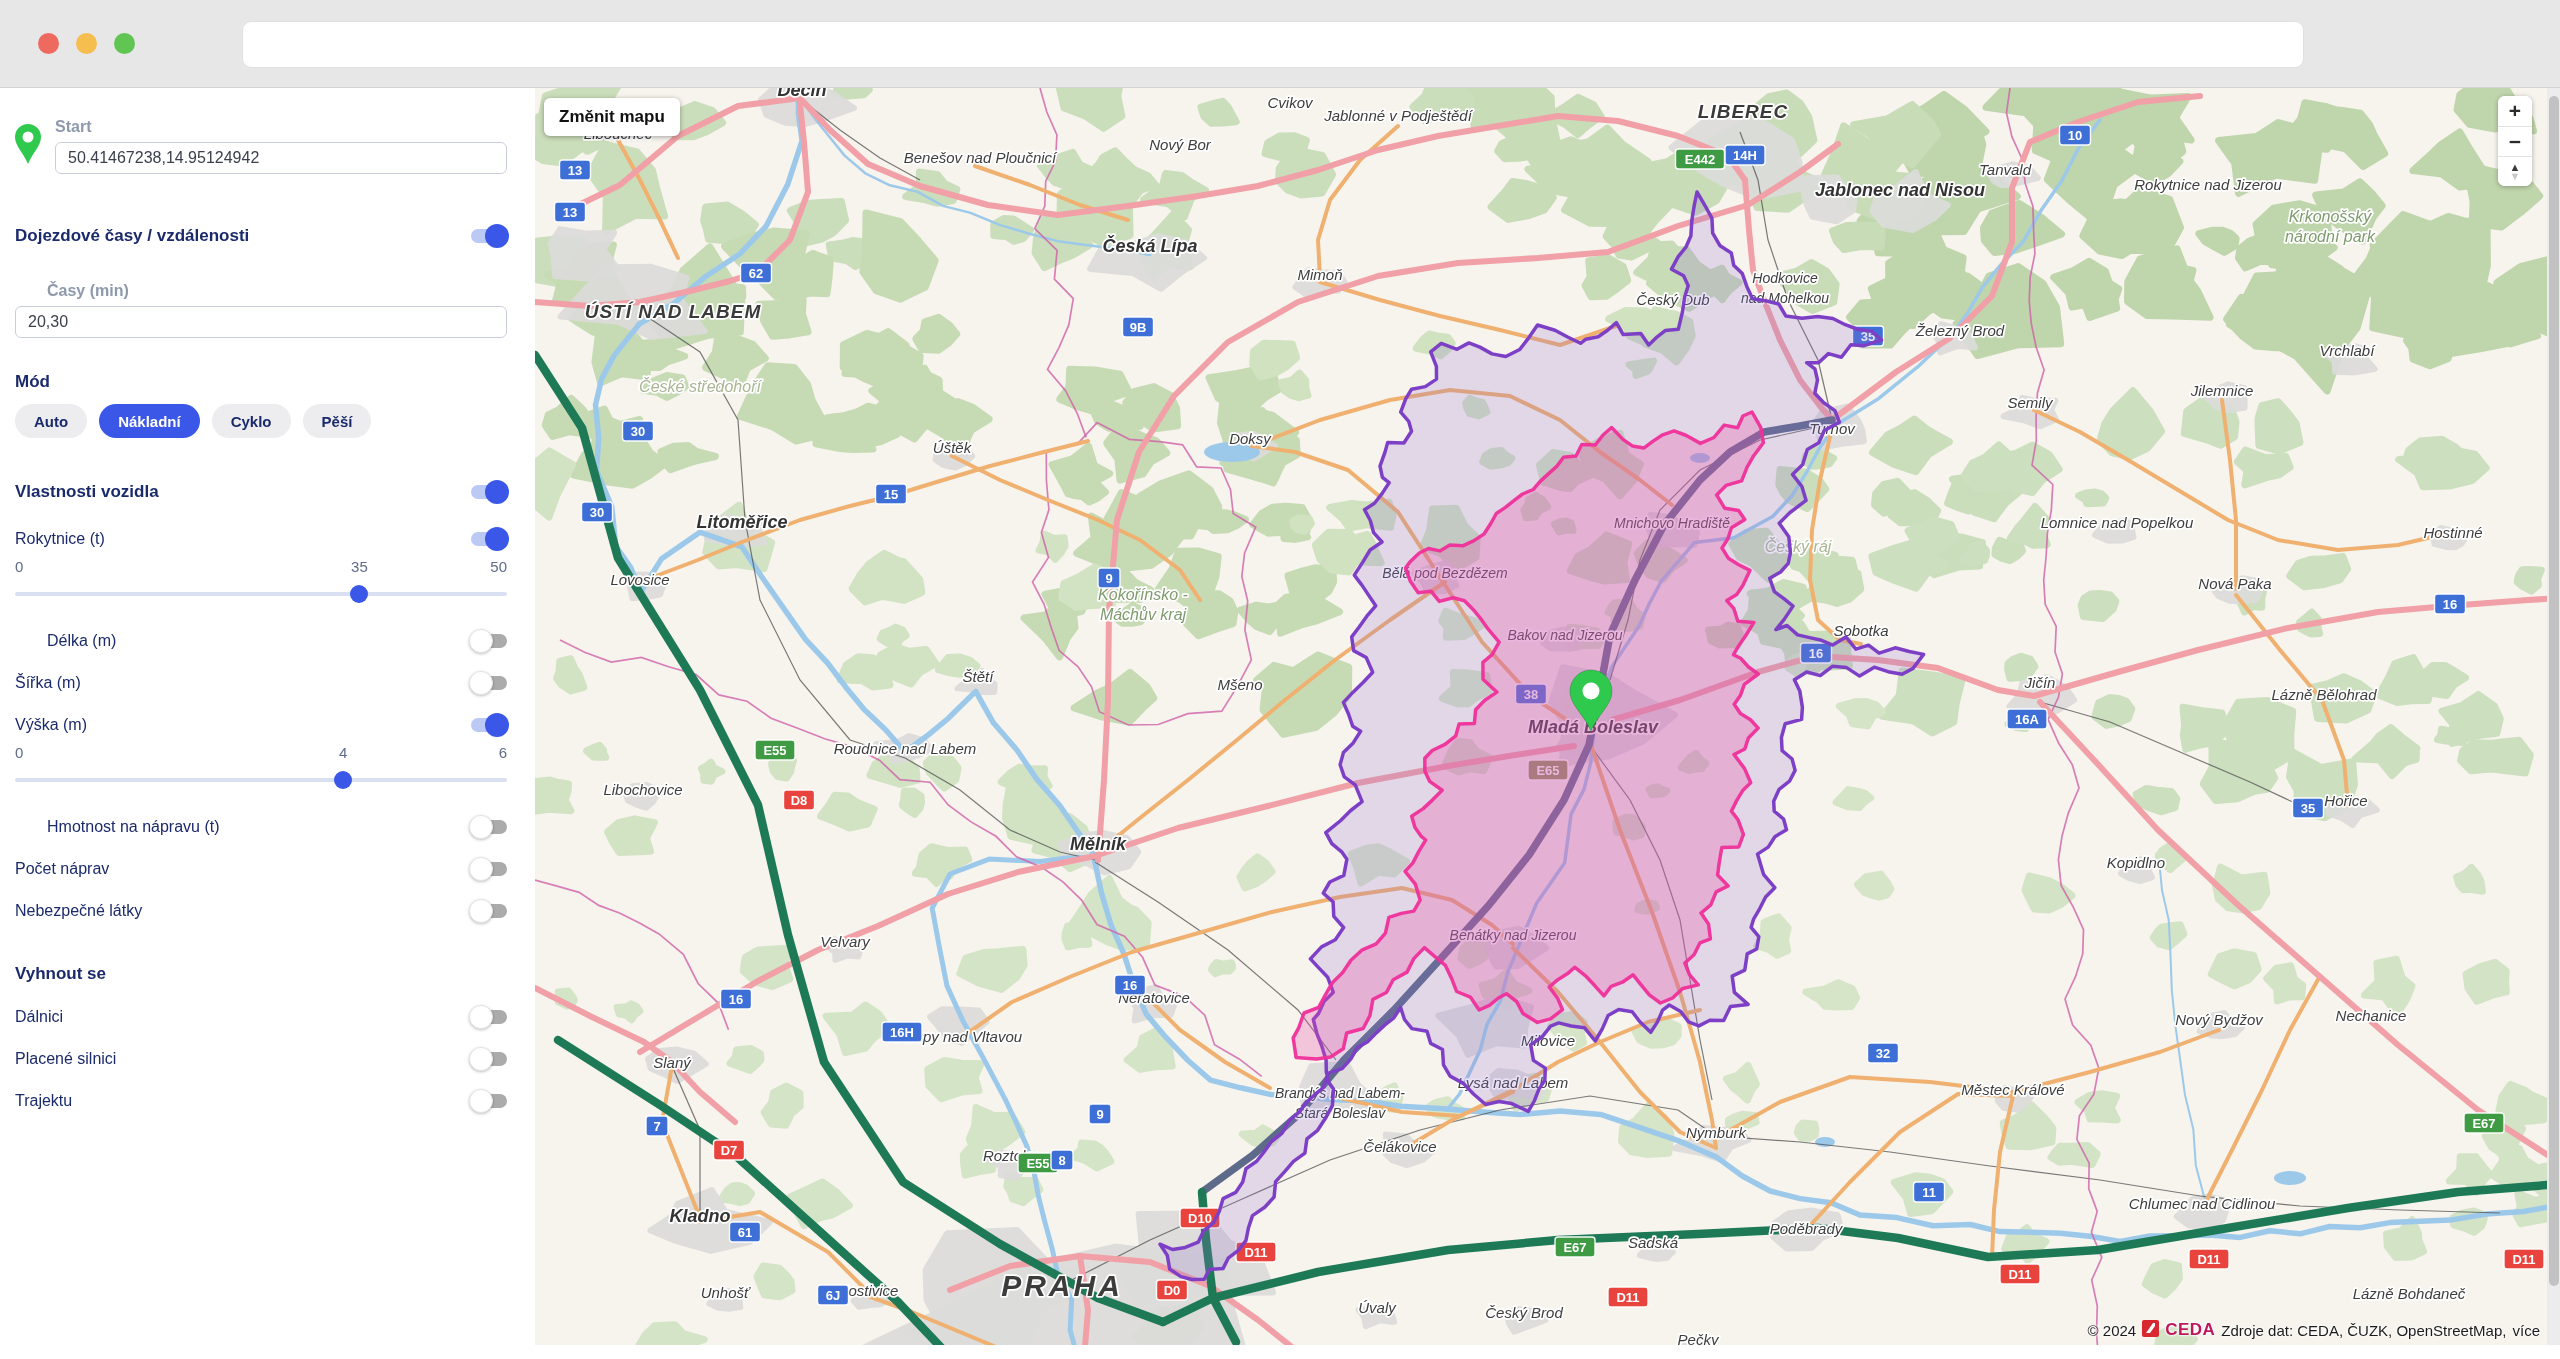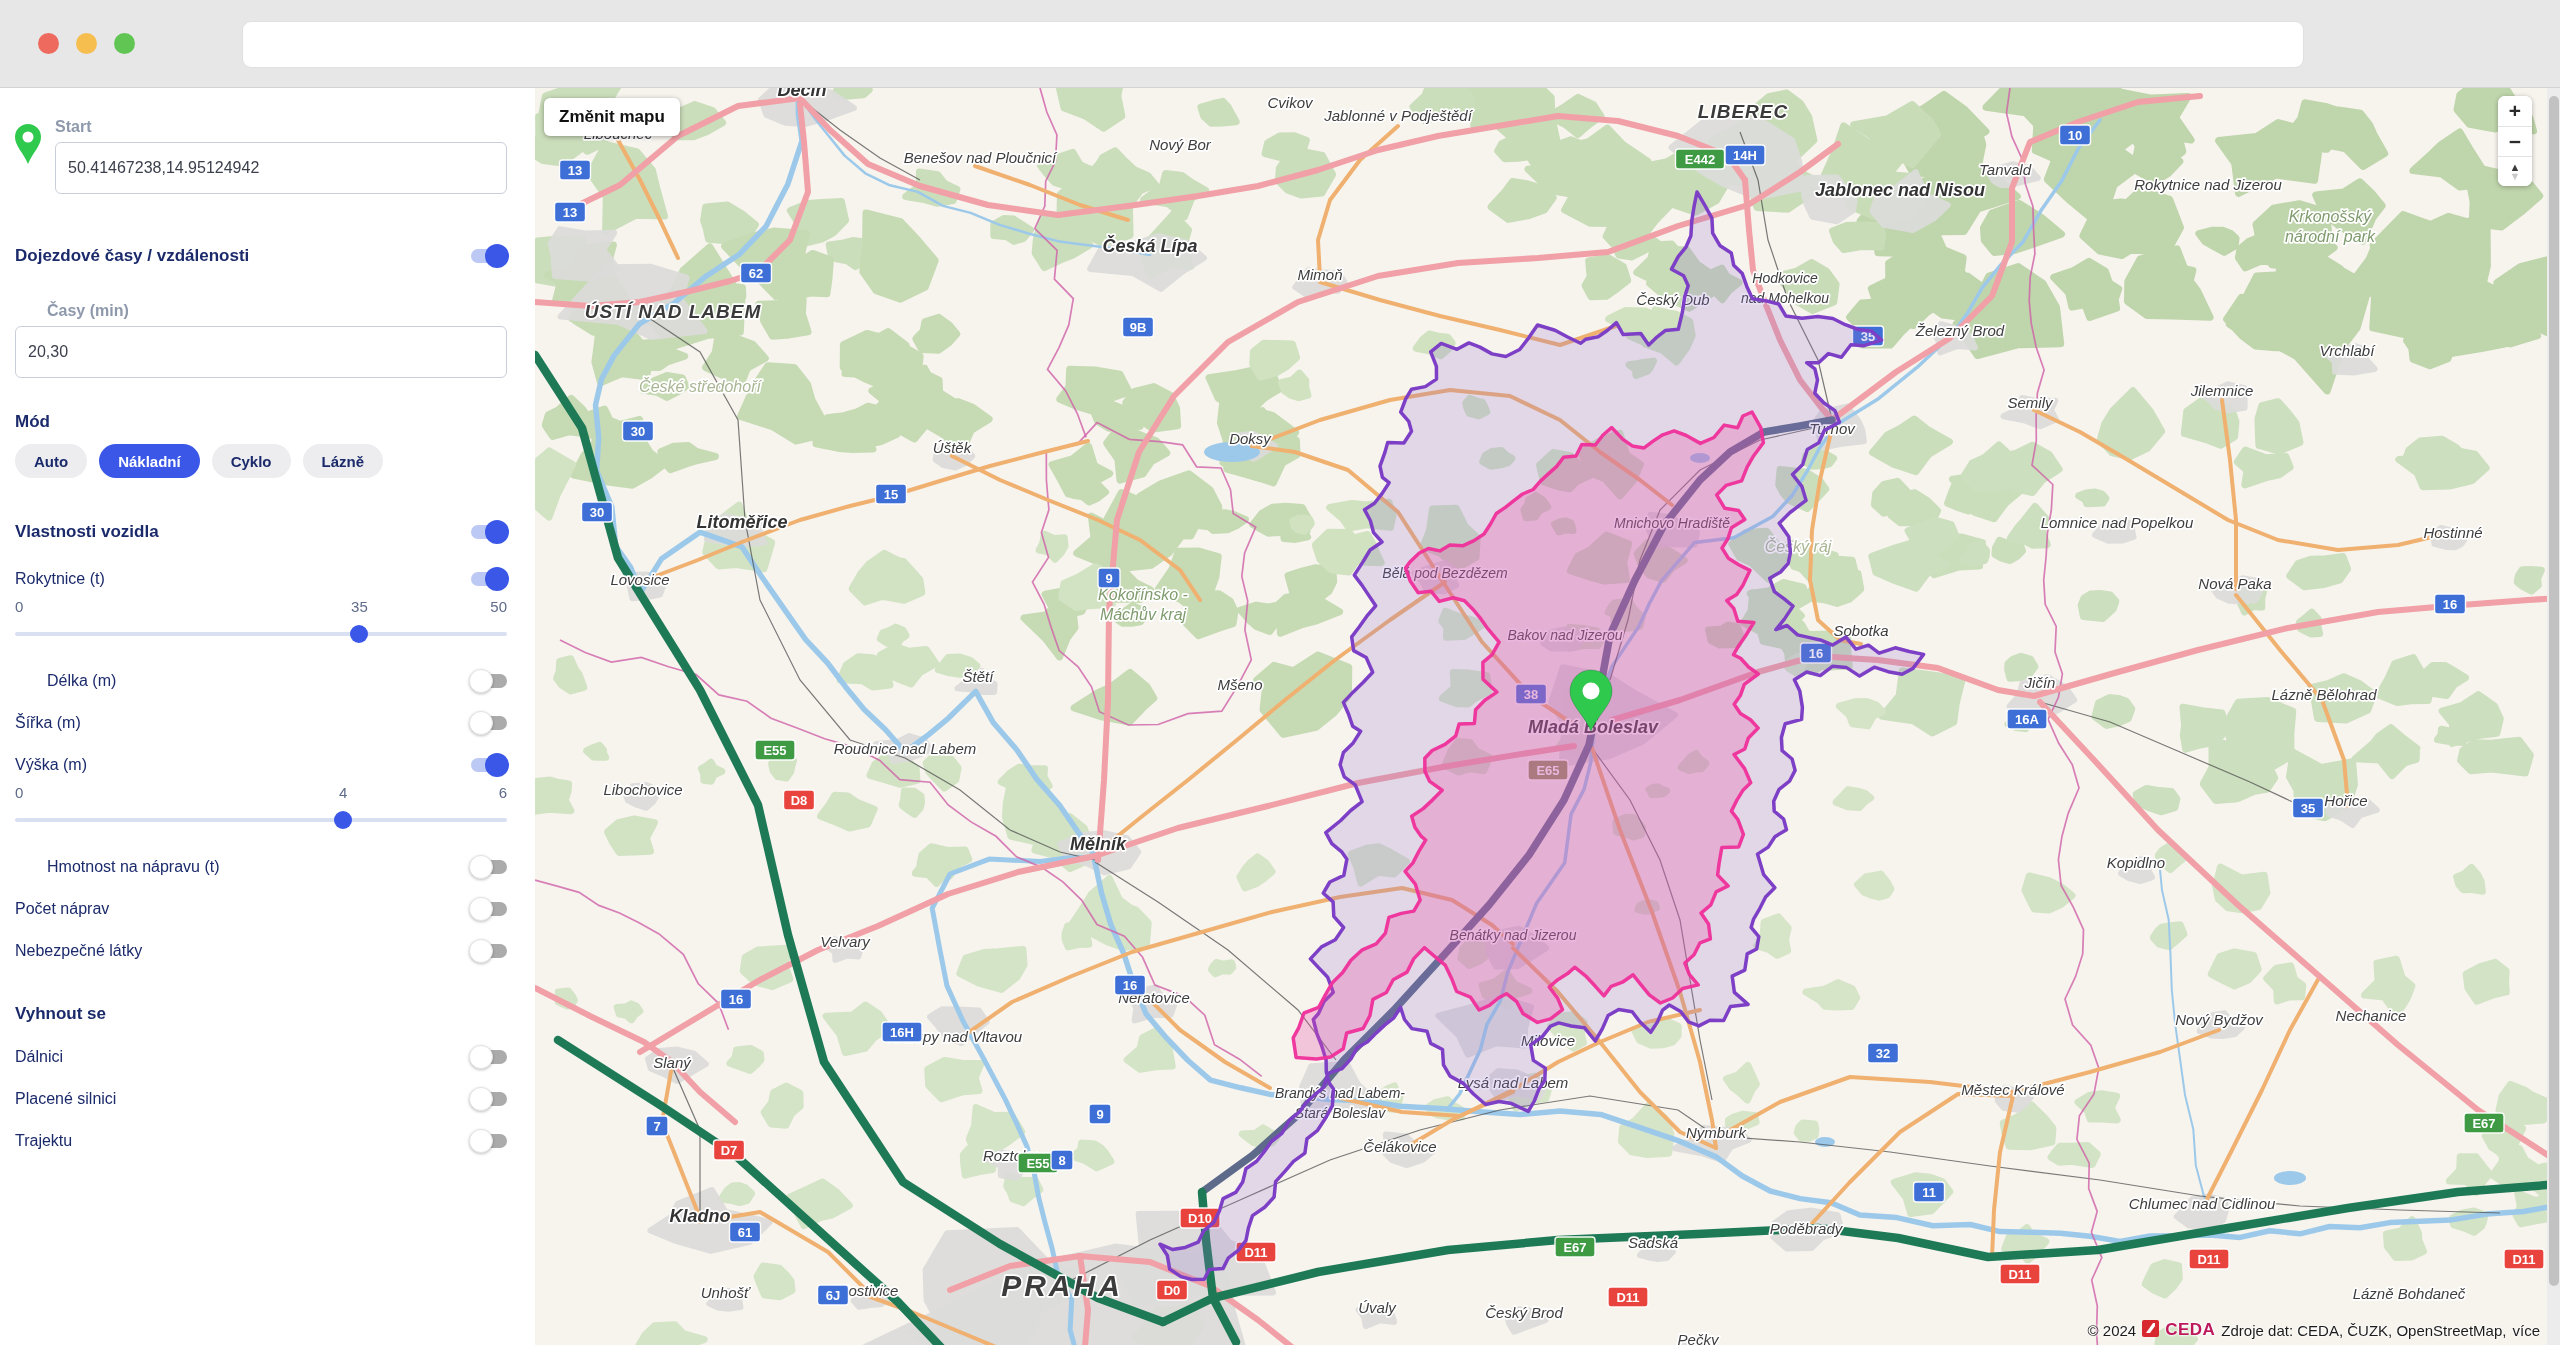--- a/index.html
+++ b/index.html
@@ -15,21 +15,21 @@
   
   .app { position:absolute; left:0; top:88px; width:2560px; height:1271px; }
   .sidebar { position:absolute; left:0; top:0; width:535px; height:1271px; background:#fff; padding:0 28px 0 15px; color:#1B2A6B; }
   .map-area { position:absolute; left:535px; top:0; width:2025px; height:1257px; background:#F7F4EE; overflow:hidden;padding-left:20px; }
 
   
   .start-row { margin-top:30px; display:flex; align-items:flex-start; gap:14px; }
   .start-pin { flex:0 0 26px; margin-top:6px; }
   .start-col { flex:1; }
   .field-label { display:block; font-size:16px; font-weight:700; color:#8E99AC; margin-bottom:6px; }
-  .tin { width:100%; height:52px; border:1px solid #C9CEDA; border-radius:6px; font-size:16px; color:#3B404C; padding:0 12px; outline:none; font-family:"Liberation Sans",sans-serif; }
+  .tin { width:100%; height:32px; border:1px solid #C9CEDA; border-radius:6px; font-size:16px; color:#3B404C; padding:0 12px; outline:none; font-family:"Liberation Sans",sans-serif; }
   .sec-row { display:flex; align-items:center; justify-content:space-between; }
   .sec-title { font-size:17px; font-weight:700; color:#1B2A6B; }
   .row-label { font-size:16px; font-weight:400; color:#1B2A6B; }
   .mt52{margin-top:52px;} .mt44{margin-top:44px;} .mt36{margin-top:36px;margin-left:32px;} .mt34{margin-top:34px;} .mt28{margin-top:28px;} .mt24{margin-top:24px;} .mt12{margin-top:12px;}
   .pills { display:flex; gap:12px; }
   .pill { height:34px; border-radius:17px; padding:0 19px; display:flex; align-items:center; font-size:15px; font-weight:600; color:#1B2A6B; background:#EDEDEF; border:none; cursor:pointer; font-family:"Liberation Sans",sans-serif; }
   .pill.active { background:#3A57E8; color:#fff; }
 
   .toggle { position:relative; width:36px; height:14px; border-radius:7px; flex:0 0 36px; cursor:pointer; }
   .toggle.on  { background:#BCC9F5; }
@@ -98,21 +98,21 @@
     </div>
 
     <label class="field-label mt36">Časy (min)</label>
     <input class="tin" value="20,30" style="">
 
     <div class="sec-title mt34">Mód</div>
     <div class="pills mt12" id="mode-pills">
         <button class="pill">Auto</button>
         <button class="pill active">Nákladní</button>
         <button class="pill">Cyklo</button>
-        <button class="pill">Lázně</button>
+        <button class="pill">Pěší</button>
       </div>
 
     <div class="sec-row mt44">
       <span class="sec-title">Vlastnosti vozidla</span>
       <span class="toggle on">
           <span class="knob"></span>
         </span>
     </div>
 
     <div class="sec-row mt28">

